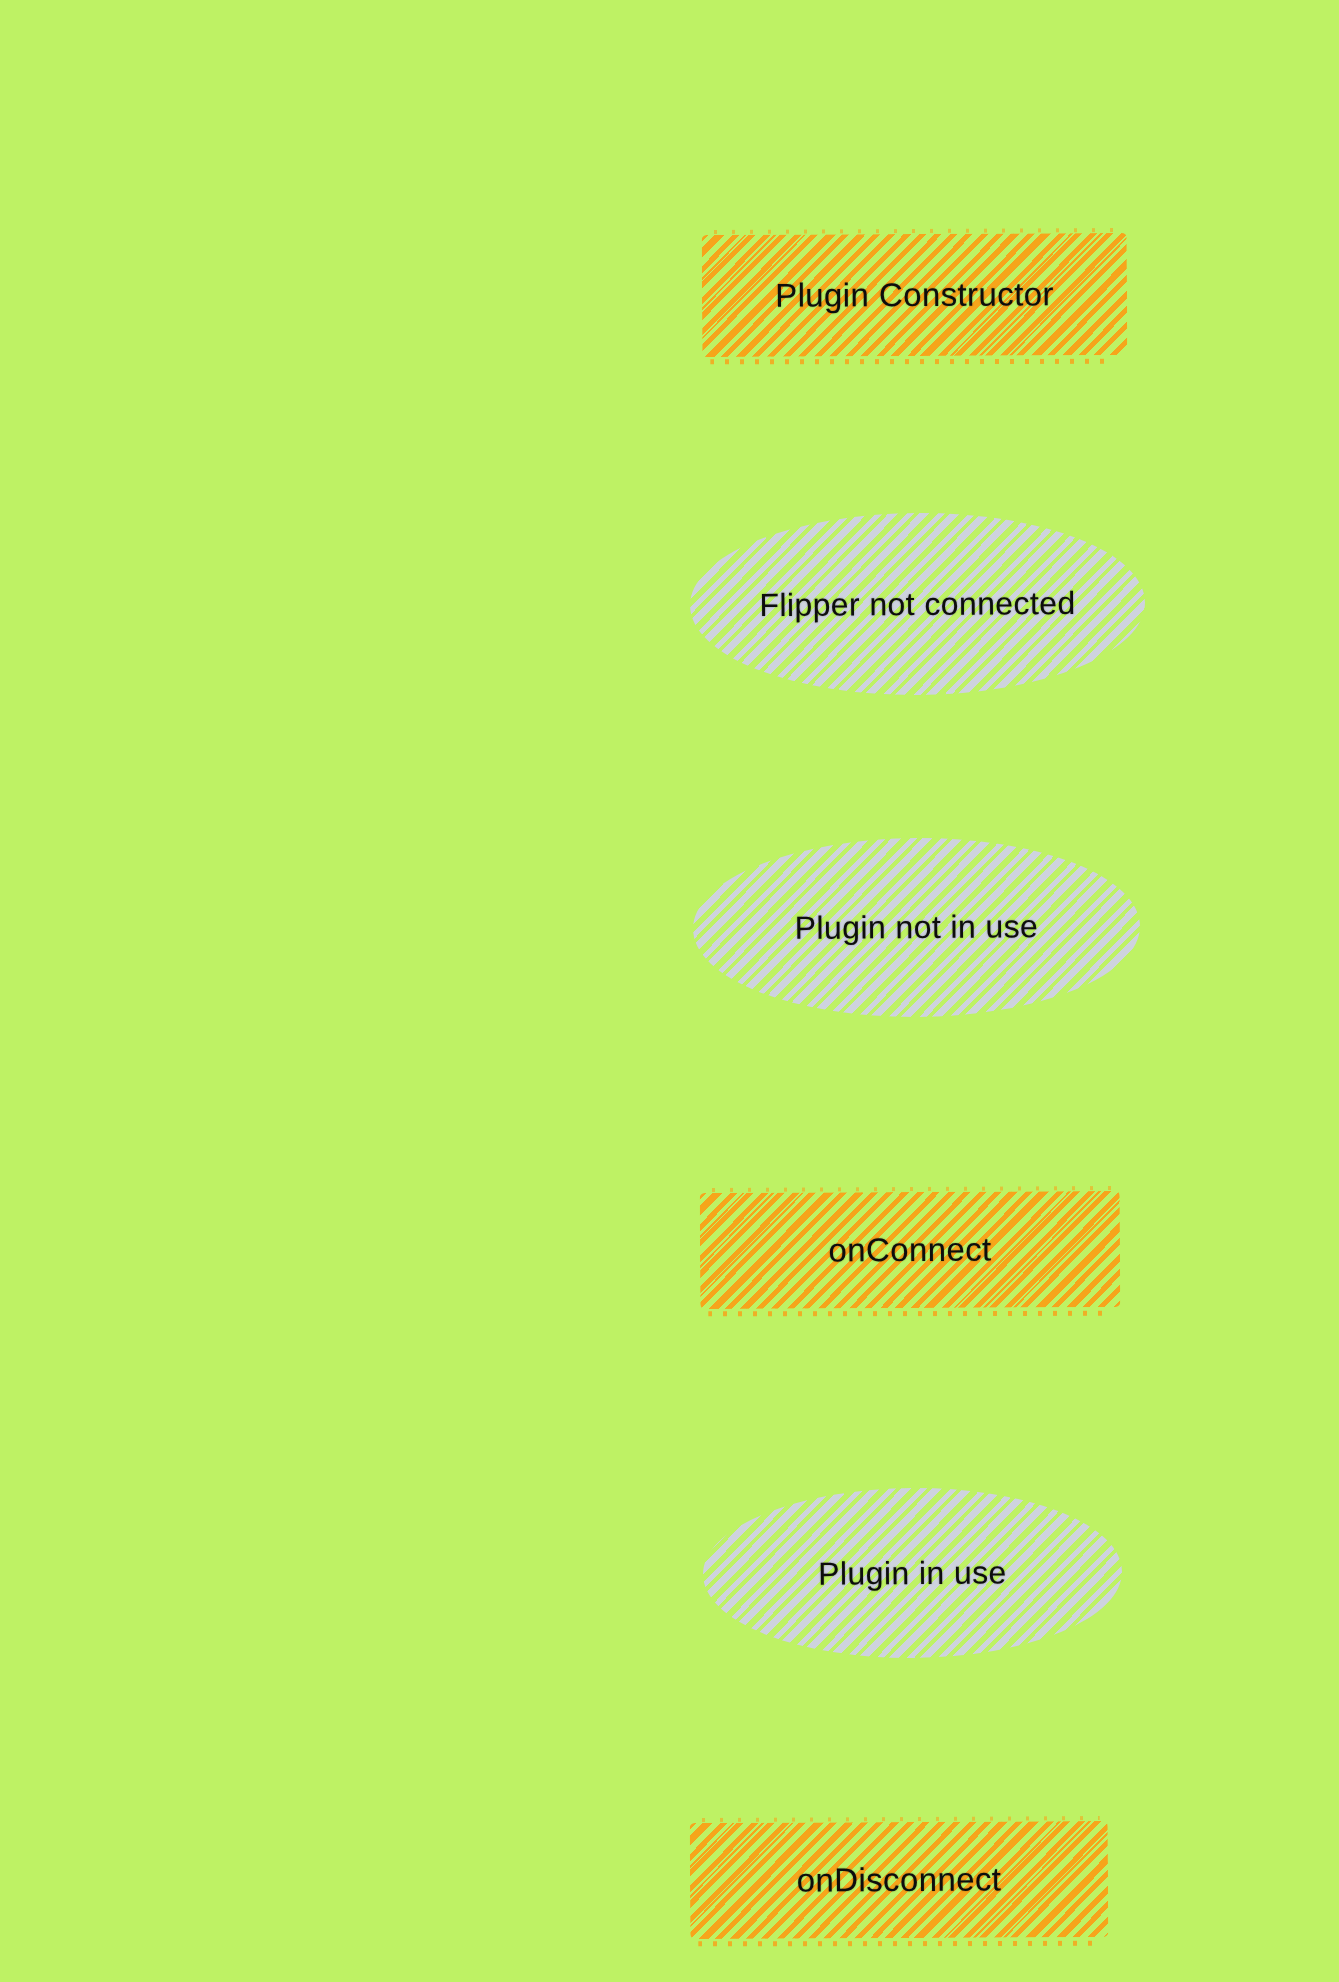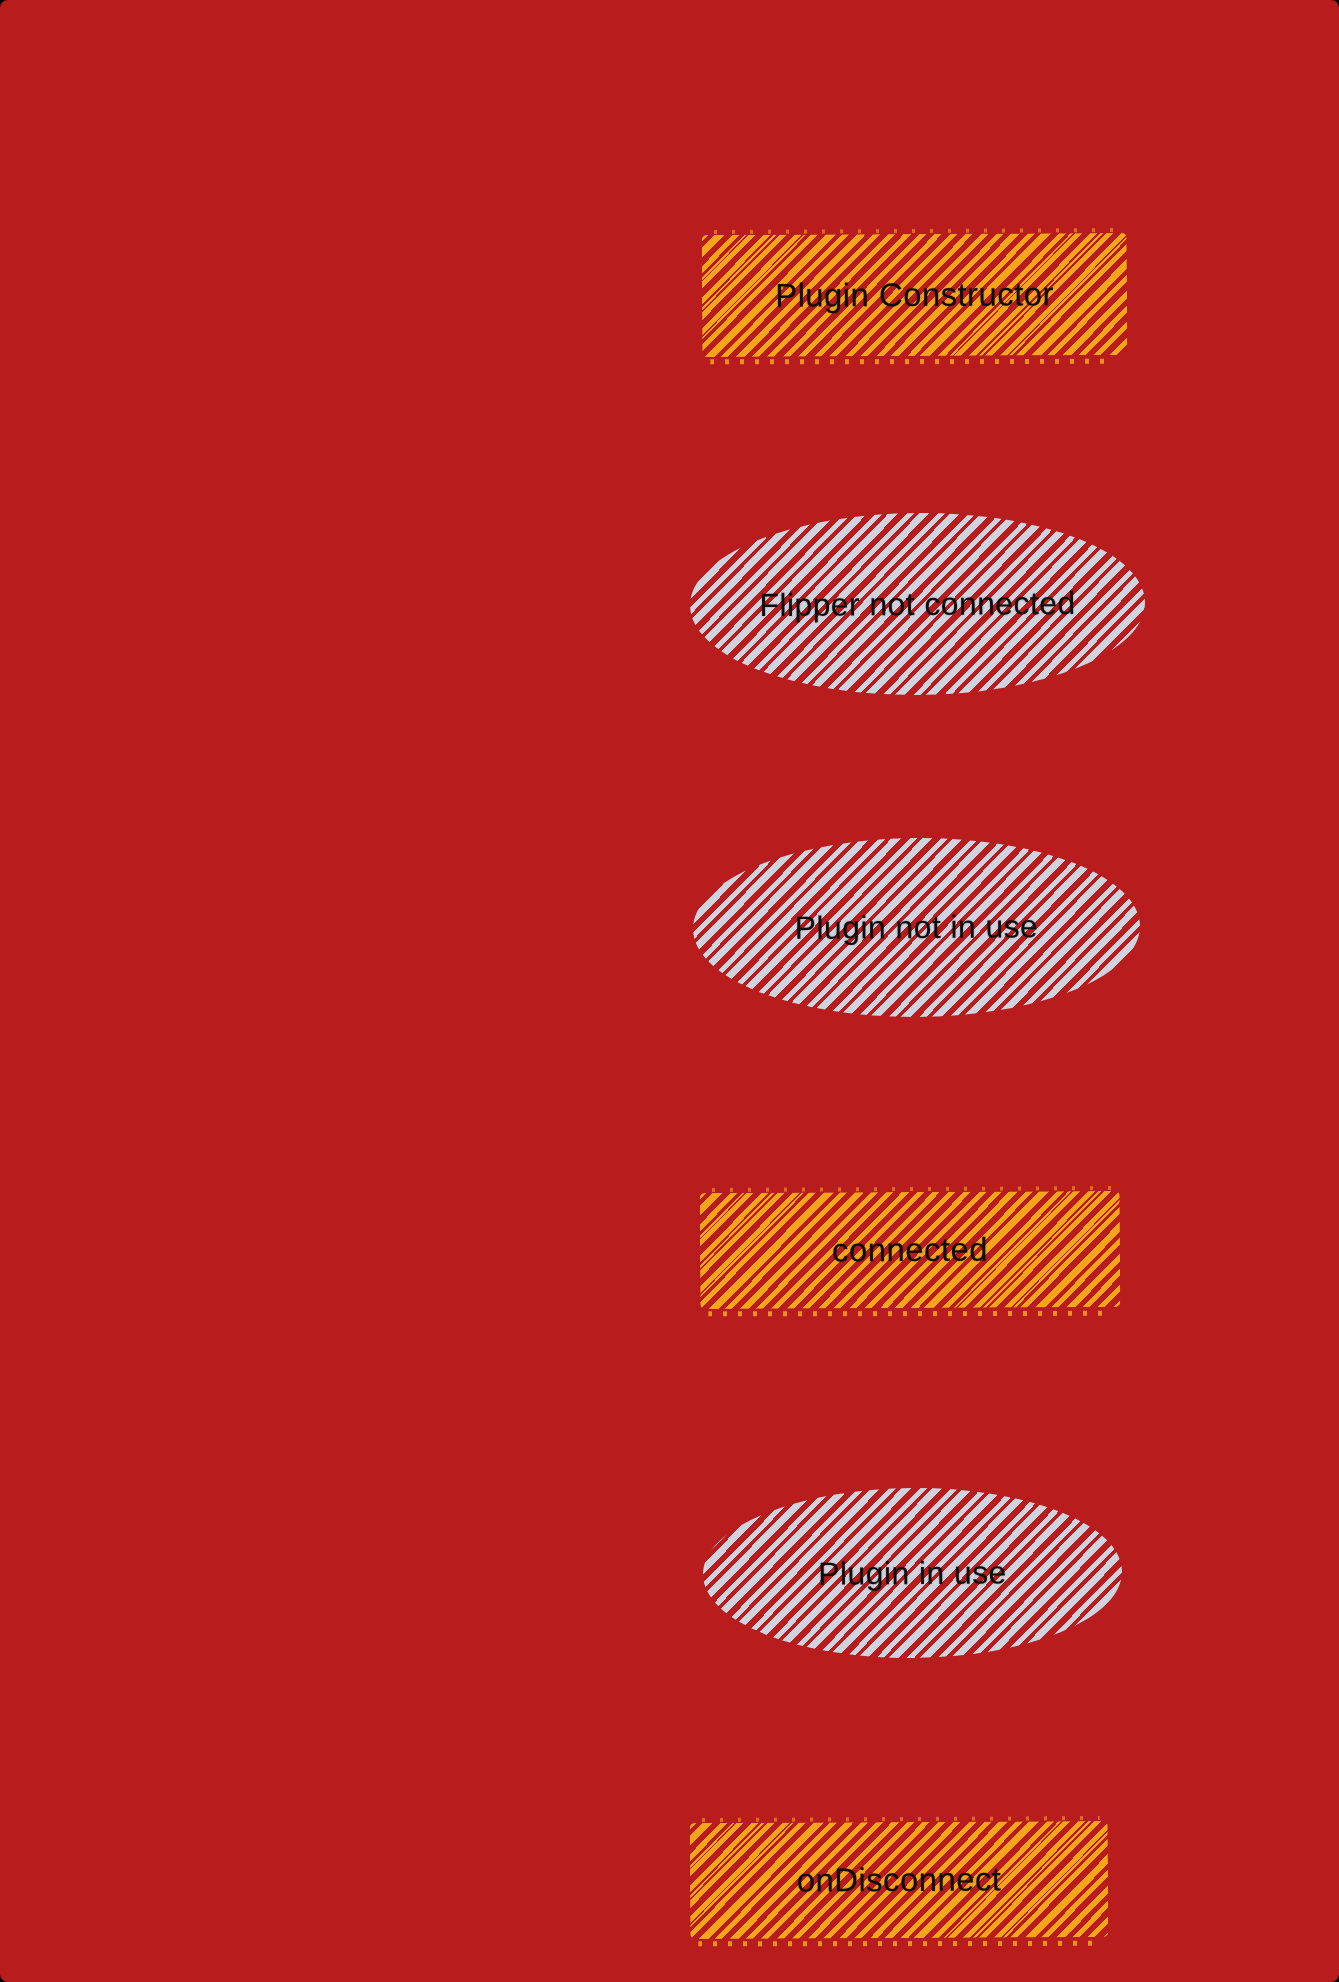--- a/index.html
+++ b/index.html
@@ -4,24 +4,23 @@
 <style>
   html, body {
     margin: 0;
     padding: 0;
     background: #000000;
   }
   .canvas {
     position: relative;
     width: 1339px;
     height: 1982px;
-    background: #b91c1c;
+    background: #bef264;
     overflow: hidden;
     font-family: "Liberation Sans", sans-serif;
-    border-radius: 8px;
   }
   .node {
     position: absolute;
     display: flex;
     align-items: center;
     justify-content: center;
     text-align: center;
     color: #0d0d0d;
     font-size: 33px;
     font-weight: 500;
@@ -91,21 +90,21 @@
 
   <div class="node state n2">
     <span class="lbl">Flipper not connected</span>
   </div>
 
   <div class="node state n3">
     <span class="lbl">Plugin not in use</span>
   </div>
 
   <div class="node event n4">
-    <span class="lbl">connected</span>
+    <span class="lbl">onConnect</span>
   </div>
 
   <div class="node state n5">
     <span class="lbl">Plugin in use</span>
   </div>
 
   <div class="node event n6">
     <span class="lbl">onDisconnect</span>
   </div>
 

